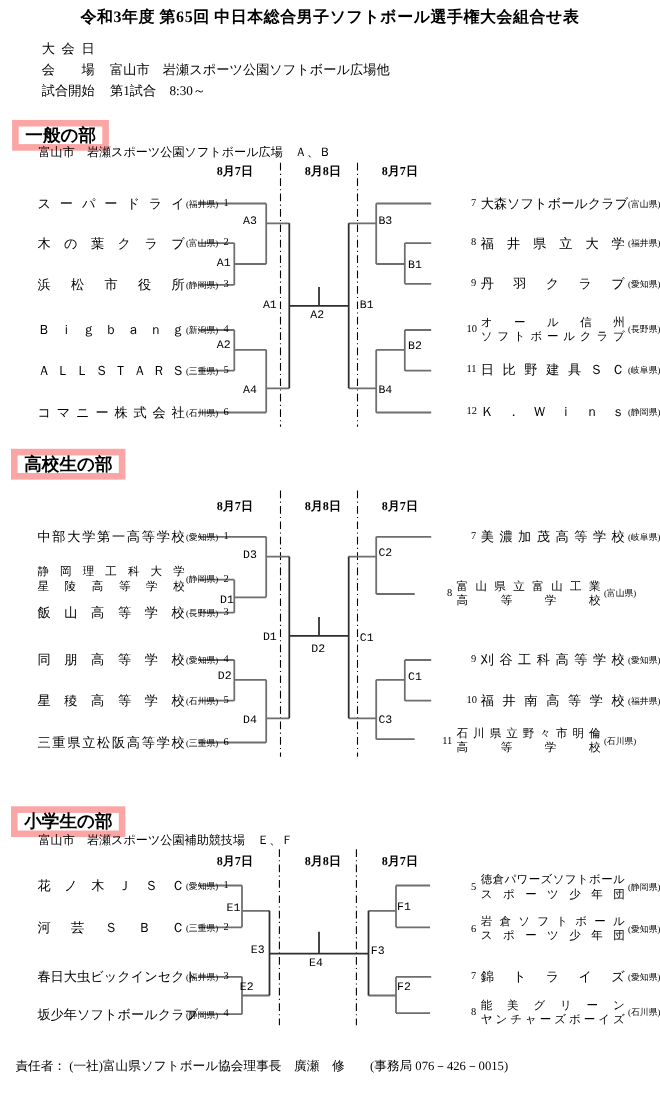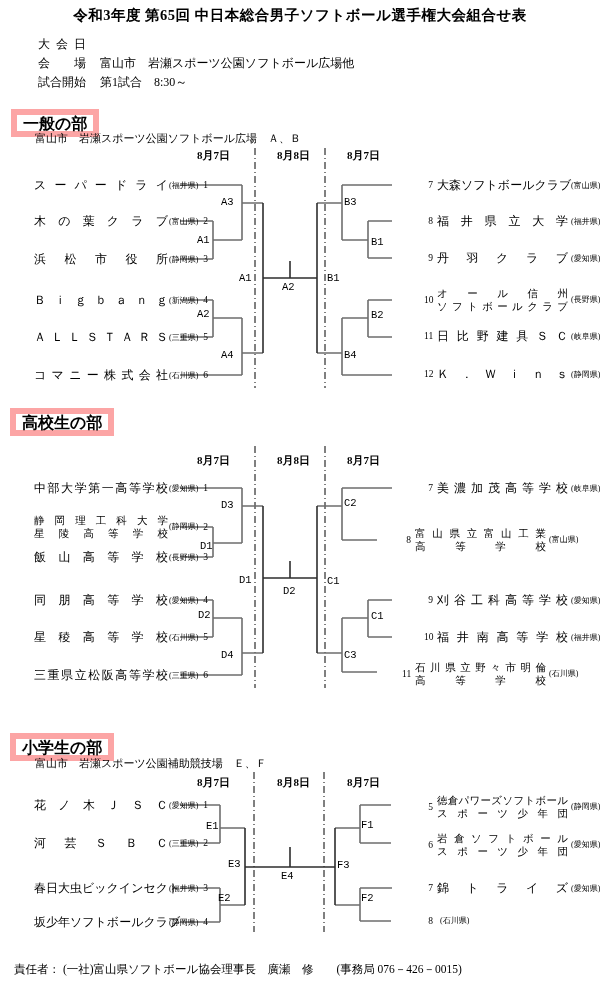--- a/index.html
+++ b/index.html
@@ -299,20 +299,24 @@
       </span>
       <span class="pf">(愛知県)</span>
     </div>
   <div class="tR" style="top:880px">
       <span class="sd">7</span>
       <span class="nm">錦トライズ</span>
       <span class="pf">(愛知県)</span>
     </div>
   <div class="tR two" style="top:907px">
       <span class="sd">8</span>
+      <span class="nmw">
+        <span class="nm">能美グリーン</span>
+        <span class="nm">ヤンチャーズボーイズ</span>
+      </span>
       <span class="pf">(石川県)</span>
     </div>
 
   <span class="ml" style="left:206px;top:821px">E1</span>
   <span class="ml" style="left:218px;top:893px">E2</span>
   <span class="ml" style="left:228px;top:859px">E3</span>
   <span class="ml" style="left:281px;top:871px">E4</span>
   <span class="ml" style="left:361px;top:820px">F1</span>
   <span class="ml" style="left:361px;top:893px">F2</span>
   <span class="ml" style="left:337px;top:860px">F3</span>

